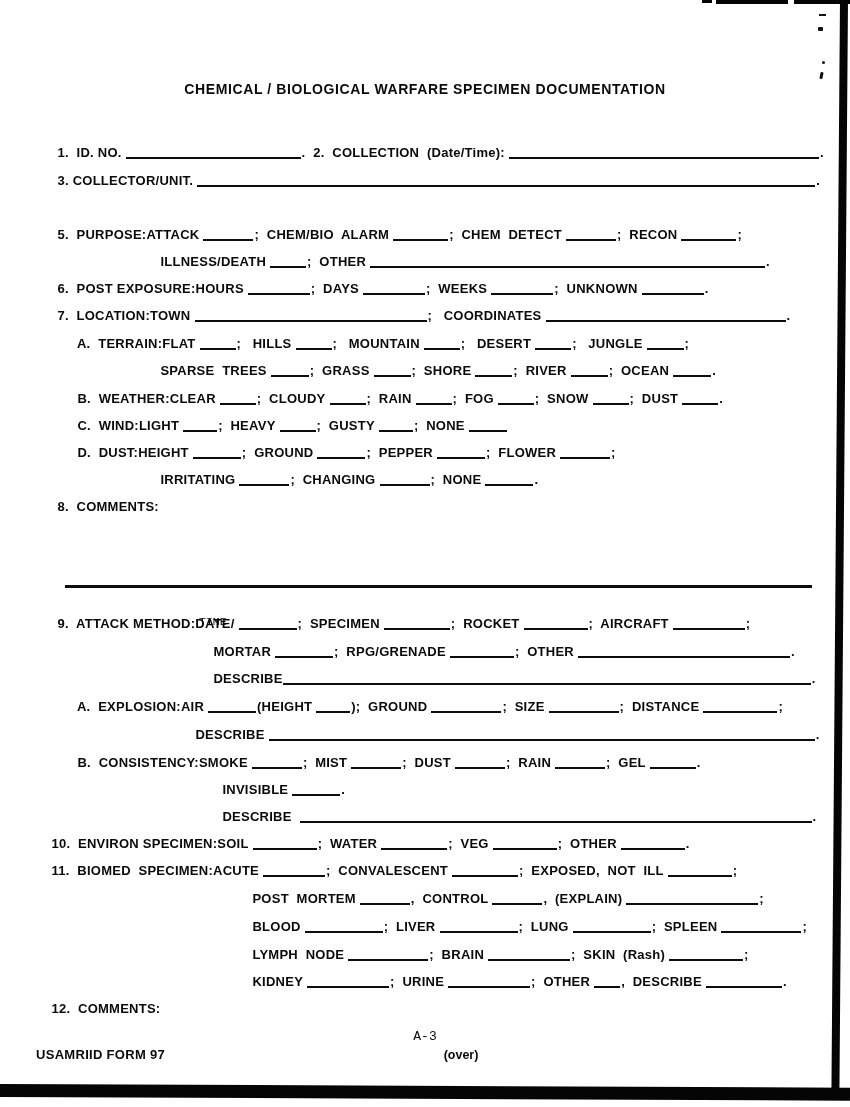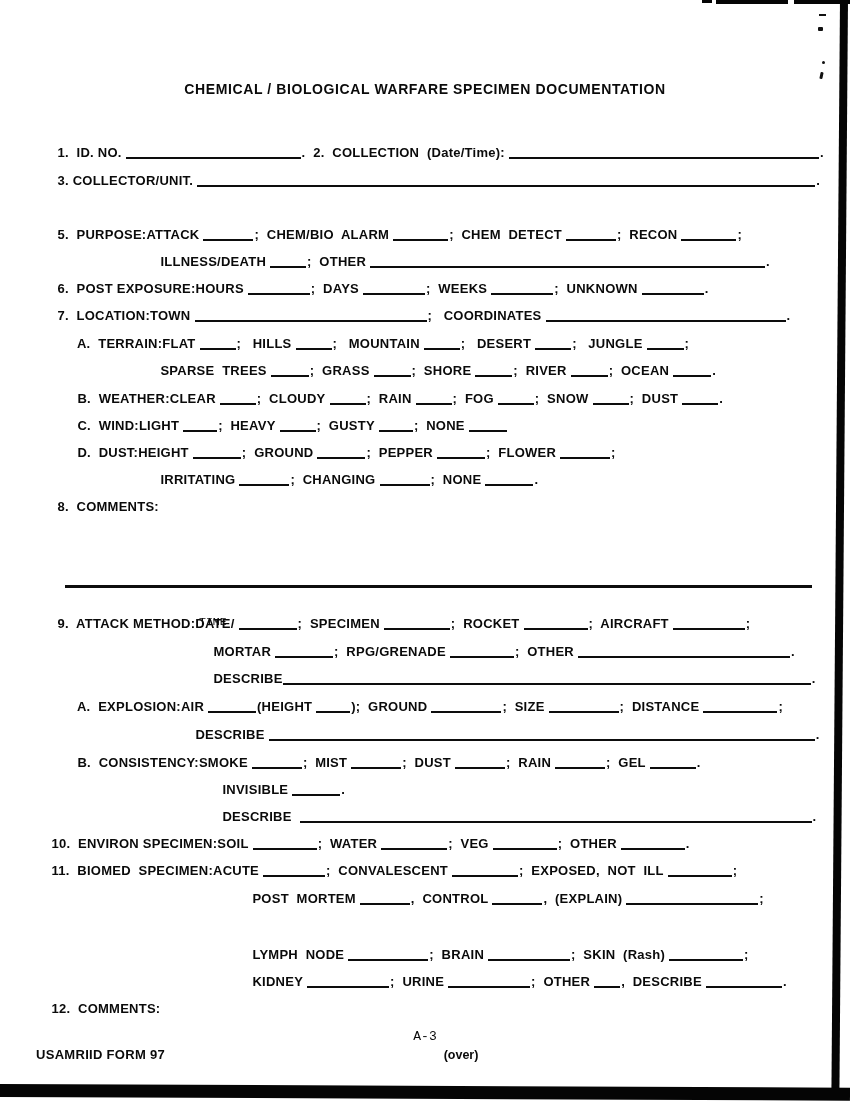--- a/index.html
+++ b/index.html
@@ -188,20 +188,23 @@
   <div class="row" style="top:820px;left:36px">
     <span class="t lbl" style="width:201px">10.  ENVIRON SPECIMEN:</span><span class="t">SOIL</span><span class="bl" style="width:64px"></span><span class="t">;  WATER</span><span class="bl" style="width:66px"></span><span class="t">;  VEG</span><span class="bl" style="width:64px"></span><span class="t">;  OTHER</span><span class="bl" style="width:64px"></span><span class="t">.</span>
   </div>
 
   <div class="row" style="top:847px;left:36px">
     <span class="t lbl" style="width:201px">11.  BIOMED  SPECIMEN:</span><span class="t">ACUTE</span><span class="bl" style="width:62px"></span><span class="t">;  CONVALESCENT</span><span class="bl" style="width:66px"></span><span class="t">;  EXPOSED,  NOT  ILL</span><span class="bl" style="width:64px"></span><span class="t">;</span>
   </div>
   <div class="row" style="top:875px;left:237px">
     <span class="t">POST  MORTEM</span><span class="bl" style="width:50px"></span><span class="t">,  CONTROL</span><span class="bl" style="width:50px"></span><span class="t">,  (EXPLAIN)</span><span class="bl" style="width:132px"></span><span class="t">;</span>
   </div>
+  <div class="row" style="top:903px;left:237px">
+    <span class="t">BLOOD</span><span class="bl" style="width:78px"></span><span class="t">;  LIVER</span><span class="bl" style="width:78px"></span><span class="t">;  LUNG</span><span class="bl" style="width:78px"></span><span class="t">;  SPLEEN</span><span class="bl" style="width:80px"></span><span class="t">;</span>
+  </div>
   <div class="row" style="top:931px;left:237px">
     <span class="t">LYMPH  NODE</span><span class="bl" style="width:80px"></span><span class="t">;  BRAIN</span><span class="bl" style="width:82px"></span><span class="t">;  SKIN  (Rash)</span><span class="bl" style="width:74px"></span><span class="t">;</span>
   </div>
   <div class="row" style="top:958px;left:237px">
     <span class="t">KIDNEY</span><span class="bl" style="width:82px"></span><span class="t">;  URINE</span><span class="bl" style="width:82px"></span><span class="t">;  OTHER</span><span class="bl" style="width:26px"></span><span class="t">,  DESCRIBE</span><span class="bl" style="width:76px"></span><span class="t">.</span>
   </div>
 
   <div class="row" style="top:985px;left:36px">
     <span class="t">12.  COMMENTS:</span>
   </div>

